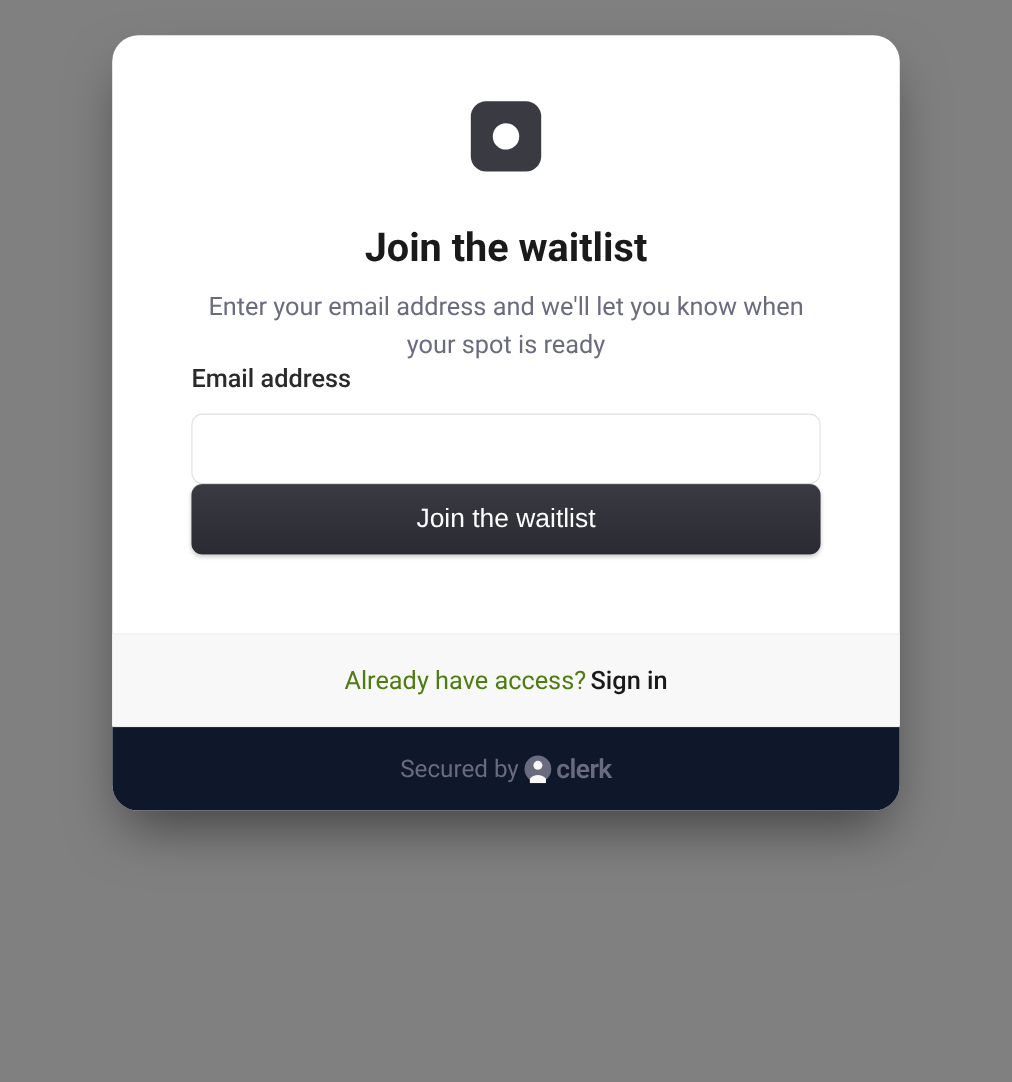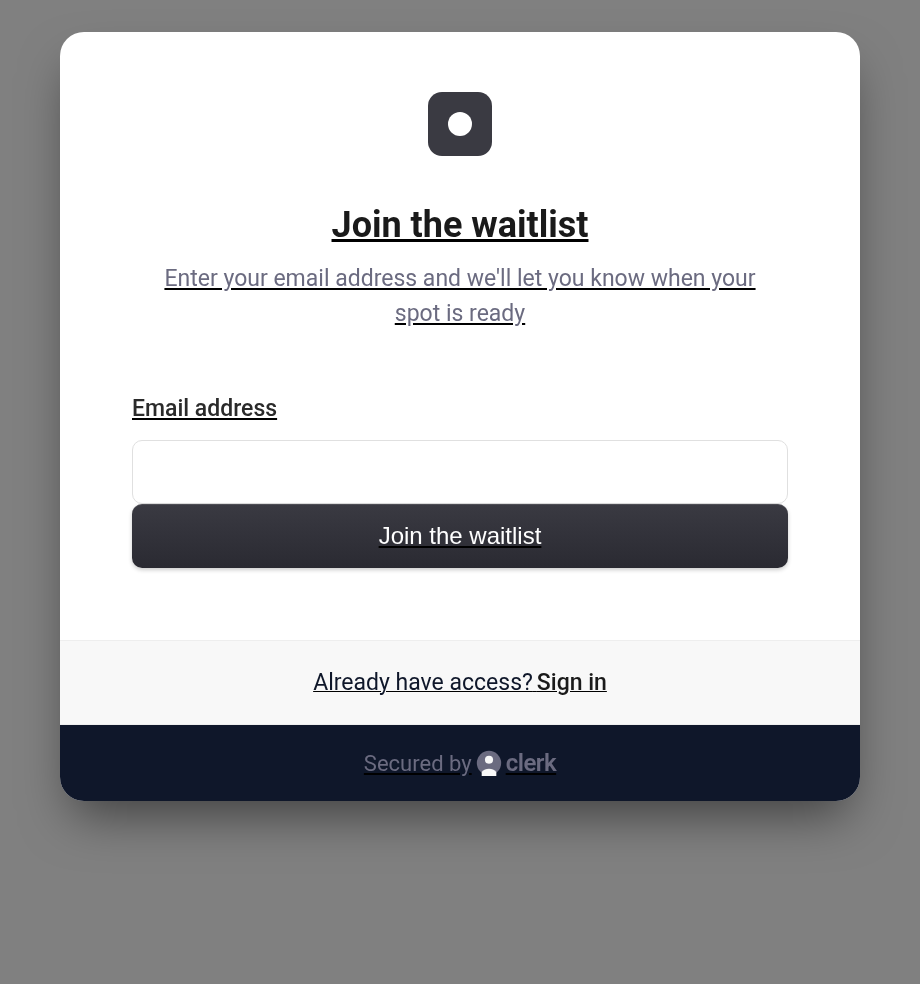--- a/index.html
+++ b/index.html
@@ -14,24 +14,23 @@
       display: flex;
       align-items: flex-start;
       justify-content: center;
       min-height: 100vh;
       padding: 32px;
     }
     
     .card {
       background: #ffffff;
       border-radius: 24px;
-      width: 800px;
+      width: 716px;
       box-shadow: 0 25px 50px -12px rgba(0, 0, 0, 0.5);
       overflow: hidden;
-      text-decoration: underline;
     }
     
     .card-main {
       padding: 60px 72px 72px;
       display: flex;
       flex-direction: column;
       align-items: center;
     }
     
     .logo-icon {
@@ -56,21 +55,20 @@
       color: #1a1a1a;
       margin-bottom: 16px;
       text-align: center;
     }
     
     .subtitle {
       font-size: 23px;
       color: #6b6b80;
       text-align: center;
       line-height: 1.5;
-      margin-bottom: 64px;
       max-width: 600px;
     }
     
     .form-group {
       width: 100%;
     }
     
     .label {
       display: block;
       font-size: 23px;
@@ -105,21 +103,21 @@
     
     .card-footer-1 {
       background: #f8f8f8;
       border-top: 1px solid #eeeeee;
       padding: 28px;
       text-align: center;
     }
     
     .footer-text {
       font-size: 23px;
-      color: #0f172a;
+      color: #4d7c0f;
       text-align: center;
     }
     
     .sign-in-link {
       font-size: 23px;
       color: #1a1a1a;
       text-decoration: none;
       font-weight: 500;
       margin-left: 0;
     }

